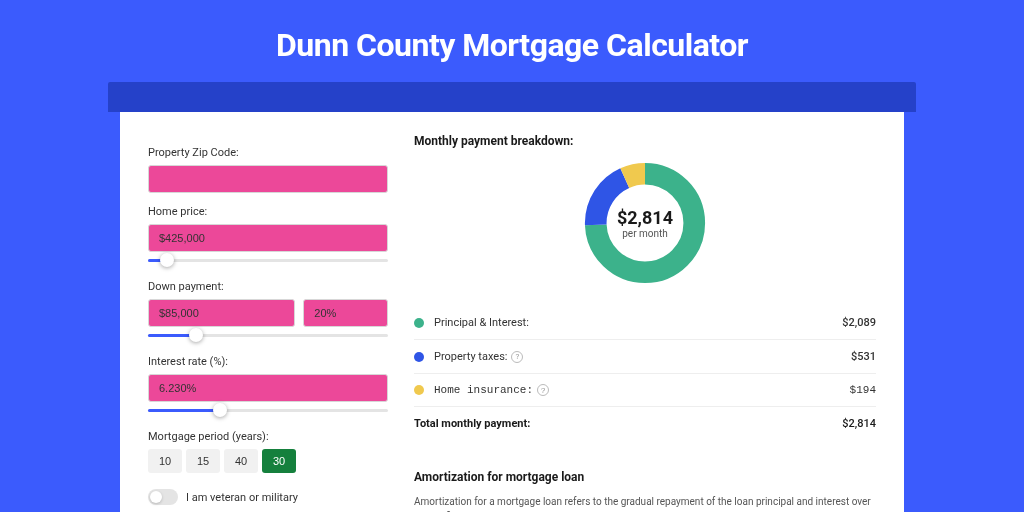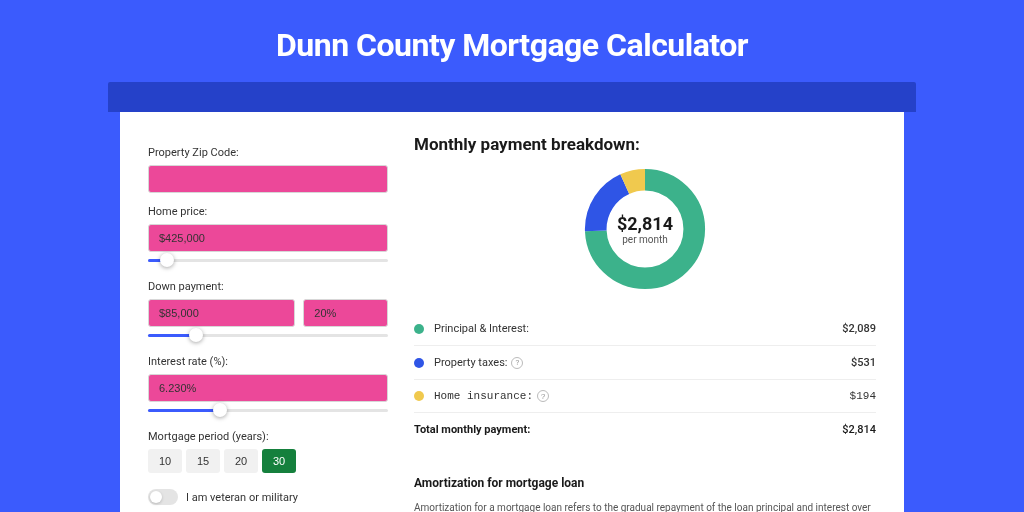--- a/index.html
+++ b/index.html
@@ -99,21 +99,21 @@
   .toggle-knob {
     position: absolute;
     left: 2px; top: 2px;
     width: 12px; height: 12px;
     border-radius: 50%;
     background: #fff;
     box-shadow: 0 1px 3px rgba(0,0,0,0.2);
   }
   .toggle-label { font-size: 11px; color: #333; }
 
-  .section-title { font-size: 17px; font-weight: 700; color: #1a1a1a; margin-bottom: 10px; }
+  .section-title { font-size: 12px; font-weight: 700; color: #1a1a1a; margin-bottom: 10px; }
   .donut-wrap { display: flex; justify-content: center; margin: 8px 0 18px 0; }
   .donut { position: relative; width: 130px; height: 130px; }
   .donut svg { width: 130px; height: 130px; transform: rotate(-90deg); }
   .donut-center {
     position: absolute; inset: 0;
     display: flex; flex-direction: column; align-items: center; justify-content: center;
   }
   .donut-amount { font-size: 18px; font-weight: 700; color: #1a1a1a; }
   .donut-sub { font-size: 10px; color: #555; }
 
@@ -182,21 +182,21 @@
     <div class="slider-track">
       <div class="slider-line"></div>
       <div class="slider-fill" id="sl-fill-3" style="width: 30%;"></div>
       <div class="slider-thumb" id="sl-thumb-3" style="left: 30%;"></div>
     </div>
 
     <div class="label">Mortgage period (years):</div>
     <div class="periods" id="periods">
         <button class="period-btn">10</button>
         <button class="period-btn">15</button>
-        <button class="period-btn">20</button>
+        <button class="period-btn">40</button>
         <button class="period-btn selected">30</button>
       </div>
 
     <div class="toggle-row">
       <div class="toggle">
         <div class="toggle-knob"></div>
       </div>
       <span class="toggle-label">I am veteran or military</span>
     </div>
 

